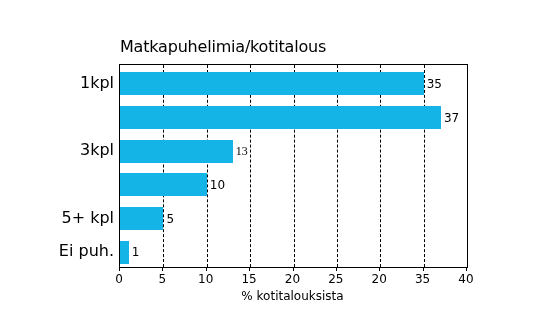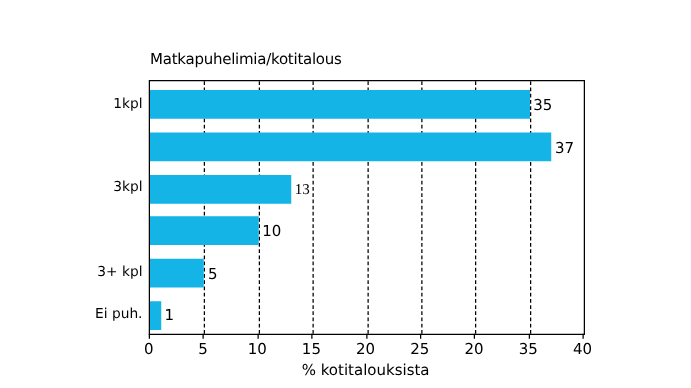--- a/index.html
+++ b/index.html
@@ -20,21 +20,21 @@
     width: 553px;
     height: 310px;
     background: #ffffff;
   }
 
   
   #chart-title {
     position: absolute;
     left: 120px;
     top: 40px;
-    font-size: 12px;
+    font-size: 16px;
     color: #000000;
     white-space: nowrap;
     line-height: 14px;
     letter-spacing: -0.2px;
   }
 
   
   #plot-area {
     position: absolute;
     left: 119px;
@@ -92,21 +92,21 @@
     white-space: nowrap;
     line-height: 12px;
   }
 
   
   .cat-label {
     position: absolute;
     right: 0;
     width: 110px;
     text-align: right;
-    font-size: 11px;
+    font-size: 16px;
     color: #000000;
     white-space: nowrap;
     line-height: 12px;
   }
   #ylabels-layer {
     position: absolute;
     left: 4px;
     top: 64px;
     width: 110px;
     height: 202px;
@@ -152,21 +152,21 @@
 </head>
 <body>
 
 <div id="chart-root">
 
   <div id="chart-title">Matkapuhelimia/kotitalous</div>
 
   <div id="ylabels-layer">
       <div class="cat-label" style="top: 12.8333px;">1kpl</div>
       <div class="cat-label" style="top: 80.1667px;">3kpl</div>
-      <div class="cat-label" style="top: 147.5px;">3+ kpl</div>
+      <div class="cat-label" style="top: 147.5px;">5+ kpl</div>
       <div class="cat-label" style="top: 181.167px;">Ei puh.</div>
     </div>
 
   <div id="plot-area">
     <div id="gridlines">
         <div class="gridline" style="left: 43.375px;"></div>
         <div class="gridline" style="left: 86.75px;"></div>
         <div class="gridline" style="left: 130.125px;"></div>
         <div class="gridline" style="left: 173.5px;"></div>
         <div class="gridline" style="left: 216.875px;"></div>

